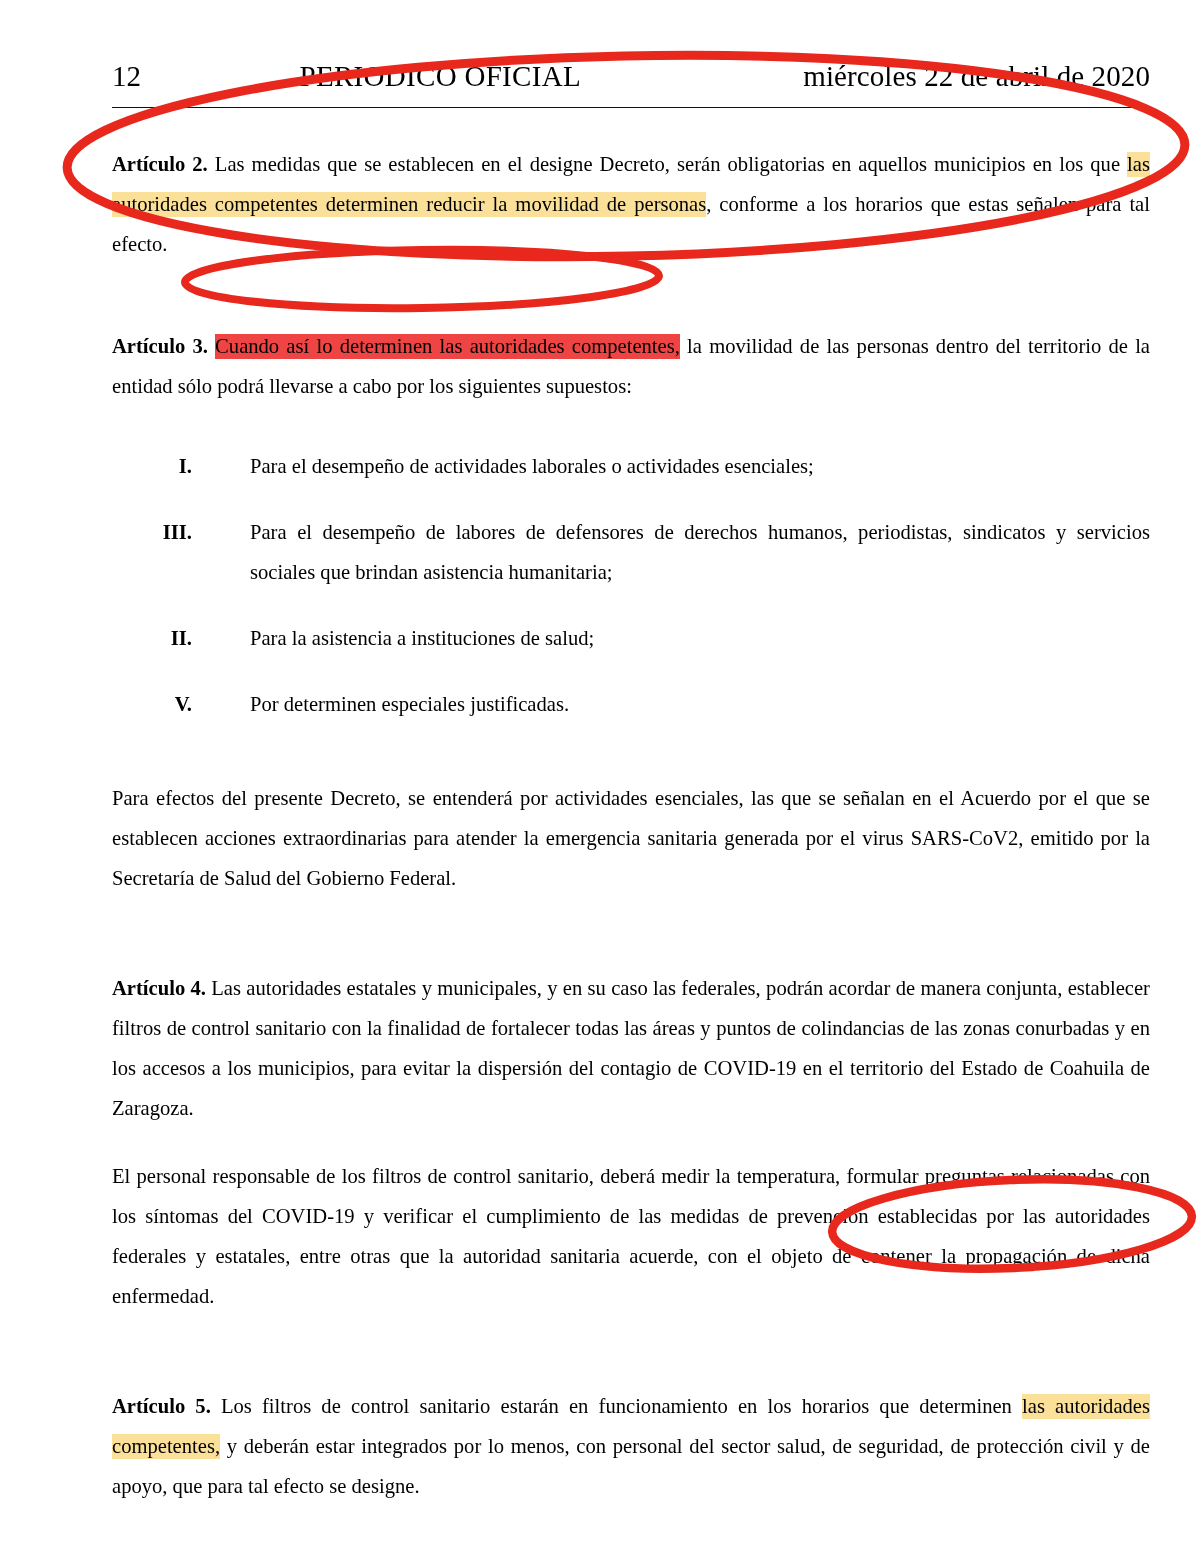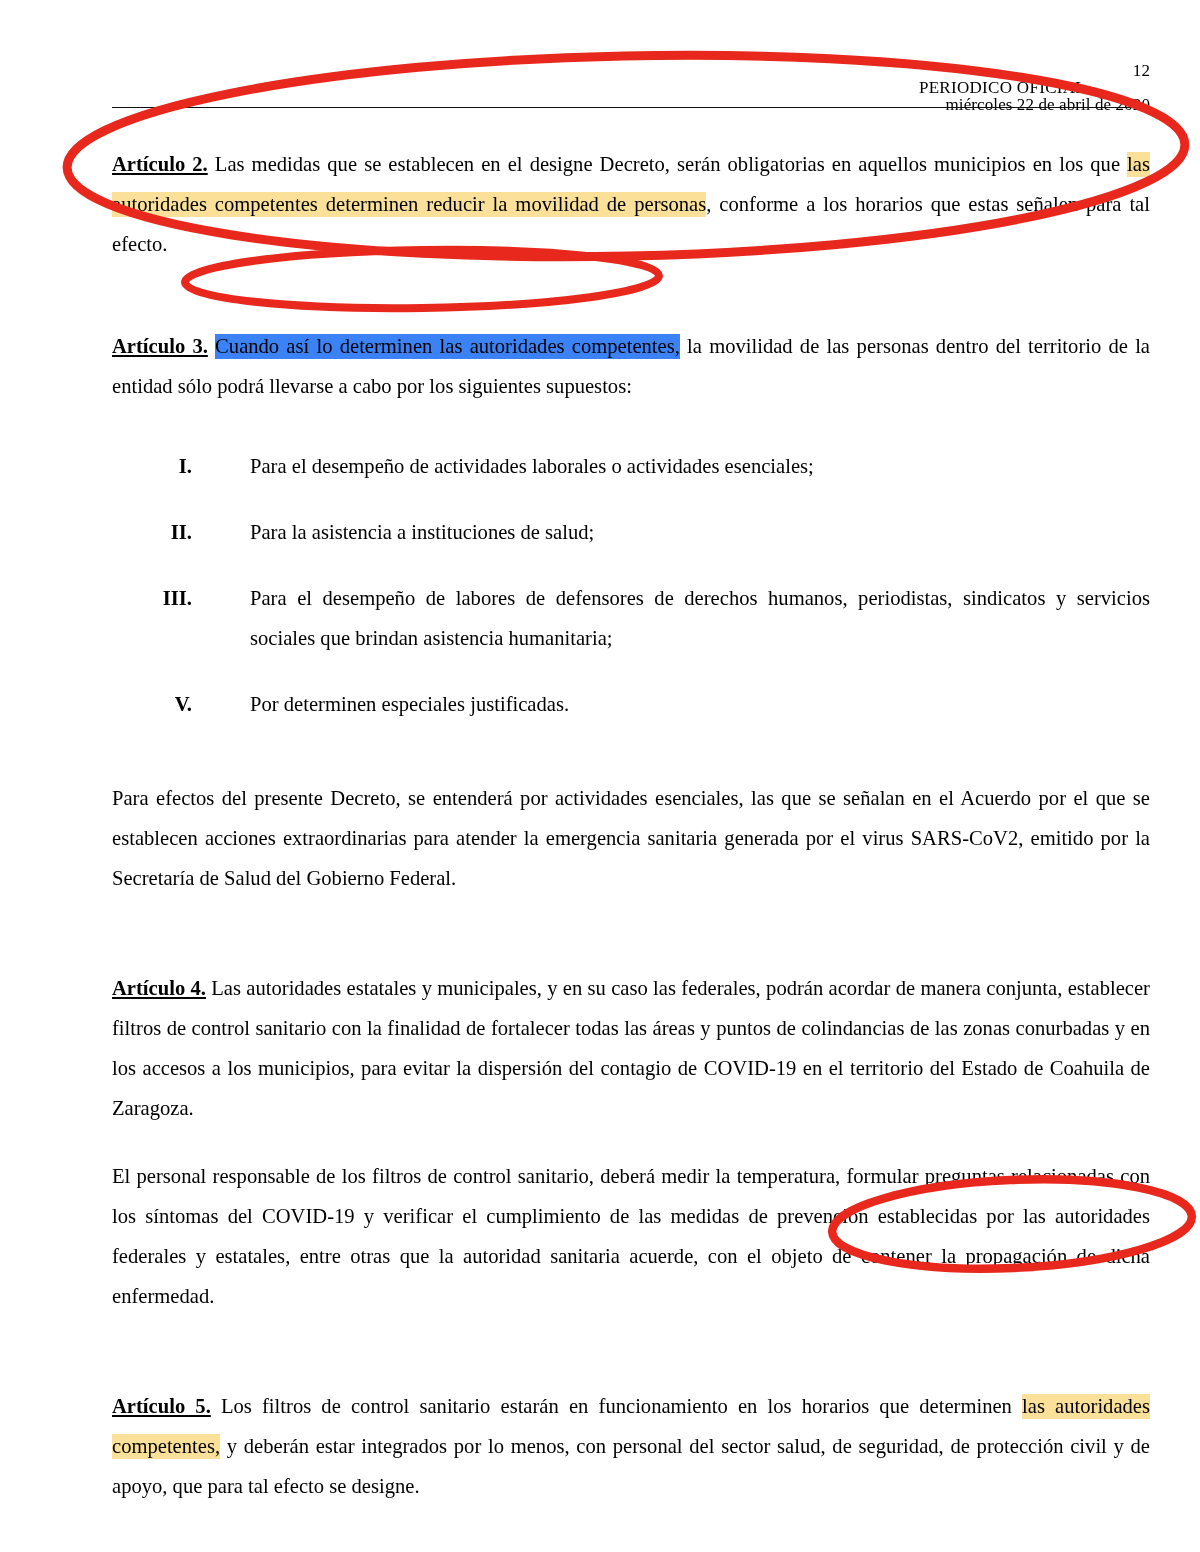--- a/index.html
+++ b/index.html
@@ -33,26 +33,25 @@
 
   
   .header-row {
     position: relative;
     height: 46px;
     padding-top: 62px;
     box-sizing: content-box;
   }
   .header-inner {
     display: flex;
-    align-items: flex-end;
+    align-items: center;
     justify-content: space-between;
-    font-size: 17px;
+    font-size: 29px;
     line-height: 1;
     letter-spacing: 0.1px;
-    flex-direction: column;
   }
   .header-pageno {
     flex: 0 0 auto;
   }
   .header-title {
     flex: 1 1 auto;
     text-align: center;
     padding-right: 64px;
     letter-spacing: 0.3px;
   }
@@ -77,21 +76,21 @@
     margin: 0;
     hyphens: none;
   }
 
   .spacer-28 { height: 28px; }
   .spacer-36 { height: 36px; }
   .spacer-40 { height: 40px; }
   .spacer-62 { height: 62px; }
   .spacer-70 { height: 70px; }
 
-  b, .bold { font-weight: bold; text-decoration: underline; }
+  b, .bold { font-weight: bold; }
 
   mark.hl {
     background-color: #fbe09a;
     color: #000;
     padding: 1px 0 2px 0;
     box-decoration-break: clone;
     -webkit-box-decoration-break: clone;
   }
 
   
@@ -144,36 +143,36 @@
       </div>
       <div class="header-rule"></div>
     </div>
 
     <div class="spacer-36"></div>
 
     <p class="para"><b>Artículo 2.</b><span> Las medidas que se establecen en el designe Decreto, serán obligatorias en aquellos municipios en los que </span><mark class="hl" style="background-color: rgb(251, 224, 154);">las autoridades competentes determinen reducir la movilidad de personas</mark><span>, conforme a los horarios que estas señalen para tal efecto.</span></p>
 
     <div class="spacer-62"></div>
 
-    <p class="para"><b>Artículo 3.</b><span> </span><mark class="hl" style="background-color: #3b82f6;">Cuando así lo determinen las autoridades competentes,</mark><span> la movilidad de las personas dentro del territorio de la entidad sólo podrá llevarse a cabo por los siguientes supuestos:</span></p>
+    <p class="para"><b>Artículo 3.</b><span> </span><mark class="hl" style="background-color: #ef4444;">Cuando así lo determinen las autoridades competentes,</mark><span> la movilidad de las personas dentro del territorio de la entidad sólo podrá llevarse a cabo por los siguientes supuestos:</span></p>
 
     <div class="spacer-40"></div>
 
     <ul class="romanlist">
       <li>
         <span class="num">I.</span>
         <span class="txt">Para el desempeño de actividades laborales o actividades esenciales;</span>
       </li>
       <li>
+        <span class="num">III.</span>
+        <span class="txt">Para el desempeño de labores de defensores de derechos humanos, periodistas, sindicatos y servicios sociales que brindan asistencia humanitaria;</span>
+      </li>
+      <li>
         <span class="num">II.</span>
         <span class="txt">Para la asistencia a instituciones de salud;</span>
-      </li>
-      <li>
-        <span class="num">III.</span>
-        <span class="txt">Para el desempeño de labores de defensores de derechos humanos, periodistas, sindicatos y servicios sociales que brindan asistencia humanitaria;</span>
       </li>
       <li>
         <span class="num">V.</span>
         <span class="txt">Por determinen especiales justificadas.</span>
       </li>
     </ul>
 
     <div class="spacer-28"></div>
 
     <p class="para">Para efectos del presente Decreto, se entenderá por actividades esenciales, las que se señalan en el Acuerdo por el que se establecen acciones extraordinarias para atender la emergencia sanitaria generada por el virus SARS-CoV2, emitido por la Secretaría de Salud del Gobierno Federal.</p>

